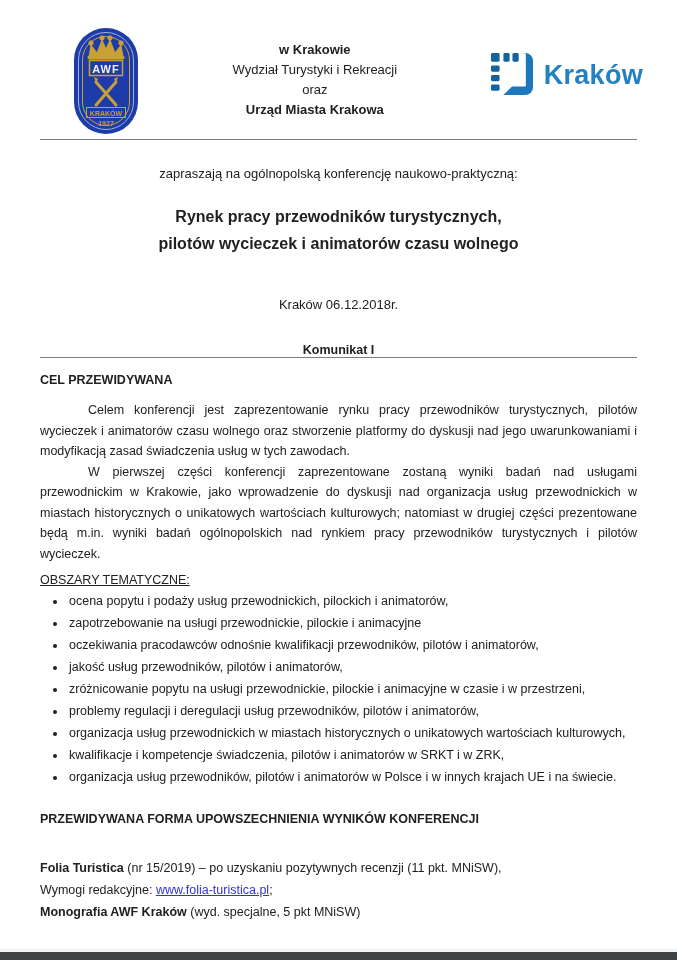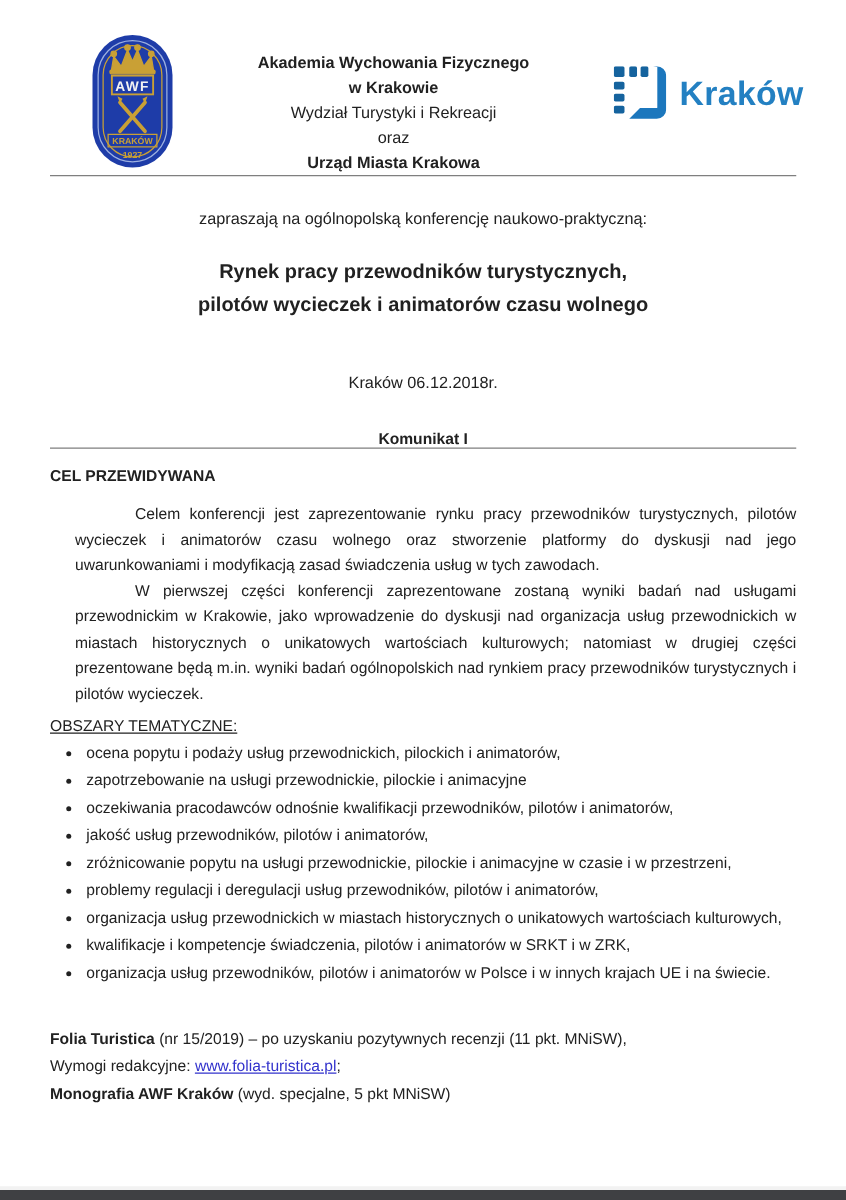--- a/index.html
+++ b/index.html
@@ -18,21 +18,21 @@
   hr.rule{border:none;border-top:1px solid #7f7f7f;margin:0;}
   .rule1{margin-top:39px;}
   .rule2{margin-top:30px;}
   
   .invitation{text-align:center;font-size:13px;margin-top:26px;}
   .conf-title{text-align:center;font-size:16px;font-weight:bold;line-height:27px;margin-top:22px;}
   .date-line{text-align:center;font-size:13px;margin-top:40px;}
   .bulletin{text-align:center;font-size:12.5px;font-weight:bold;margin-top:31px;}
   
   .sec-heading{font-size:12.5px;font-weight:bold;margin-top:15px;}
-  .goal-text{font-size:12.5px;line-height:20.5px;text-align:justify;margin-top:13px;margin-left:20px;}
+  .goal-text{font-size:12.5px;line-height:20.5px;text-align:justify;margin-top:13px;}
   .goal-text p{margin:0;text-indent:48px;}
   .topics-heading{font-size:12.5px;text-decoration:underline;margin-top:9px;}
   ul.topics{margin:3px 0 0 0;padding-left:27px;font-size:12.5px;line-height:22px;}
   ul.topics li{padding-left:2px;}
   ul.topics li.justify{text-align:justify;}
   .dissem-heading{font-size:12.5px;font-weight:bold;margin-top:24px;}
   .dissem-lines{font-size:12.5px;line-height:22px;margin-top:31px;}
   .dissem-lines .b{font-weight:bold;}
   a.doc-link{color:#3333cc;text-decoration:underline;cursor:pointer;}
   
@@ -73,21 +73,20 @@
           <path d="M45,50 l-4,2 l2,4 Z"></path>
         </g>
 
         <rect x="13.5" y="80.5" width="39" height="10" fill="none" stroke="#c9a035" stroke-width="1"></rect>
         <text x="33" y="88.5" text-anchor="middle" font-family="Liberation Sans, sans-serif" font-size="7" font-weight="bold" fill="#c9a035">KRAKÓW</text>
         <text x="33" y="99" text-anchor="middle" font-family="Liberation Sans, sans-serif" font-size="7" font-weight="bold" fill="#c9a035">1927</text>
       </svg>
     </div>
 
     <div class="org-block">
-      <div class="b">Akademia Wychowania Fizycznego</div>
       <div class="b">w Krakowie</div>
       <div>Wydział Turystyki i Rekreacji</div>
       <div>oraz</div>
       <div class="b">Urząd Miasta Krakowa</div>
     </div>
 
     <div class="krk-logo">
       <svg width="42" height="44" viewBox="0 0 44 46">
         <g fill="#15639e">
           <rect x="0" y="0" width="9" height="9" rx="1.5"></rect>
@@ -132,20 +131,21 @@
     <li>zapotrzebowanie na usługi przewodnickie, pilockie i animacyjne</li>
     <li>oczekiwania pracodawców odnośnie kwalifikacji przewodników, pilotów i animatorów,</li>
     <li>jakość usług przewodników, pilotów i animatorów,</li>
     <li>zróżnicowanie popytu na usługi przewodnickie, pilockie i animacyjne w czasie  i w przestrzeni,</li>
     <li>problemy regulacji i deregulacji usług przewodników, pilotów i animatorów,</li>
     <li>organizacja usług przewodnickich w miastach historycznych o unikatowych wartościach kulturowych,</li>
     <li>kwalifikacje i kompetencje świadczenia, pilotów i animatorów w SRKT i w ZRK,</li>
     <li class="justify">organizacja usług przewodników, pilotów i animatorów w Polsce i w innych krajach UE i na świecie.</li>
   </ul>
 
+  <div class="dissem-heading">PRZEWIDYWANA FORMA UPOWSZECHNIENIA WYNIKÓW KONFERENCJI</div>
   <div class="dissem-lines">
     <div>
       <span class="b">Folia Turistica</span><span> (nr 15/2019) – po uzyskaniu pozytywnych recenzji (11 pkt. MNiSW),</span>
     </div>
     <div>
       <span>Wymogi redakcyjne: </span><a class="doc-link">www.folia-turistica.pl</a><span>;</span>
     </div>
     <div>
       <span class="b">Monografia AWF Kraków</span><span> (wyd. specjalne, 5 pkt MNiSW)</span>
     </div>

